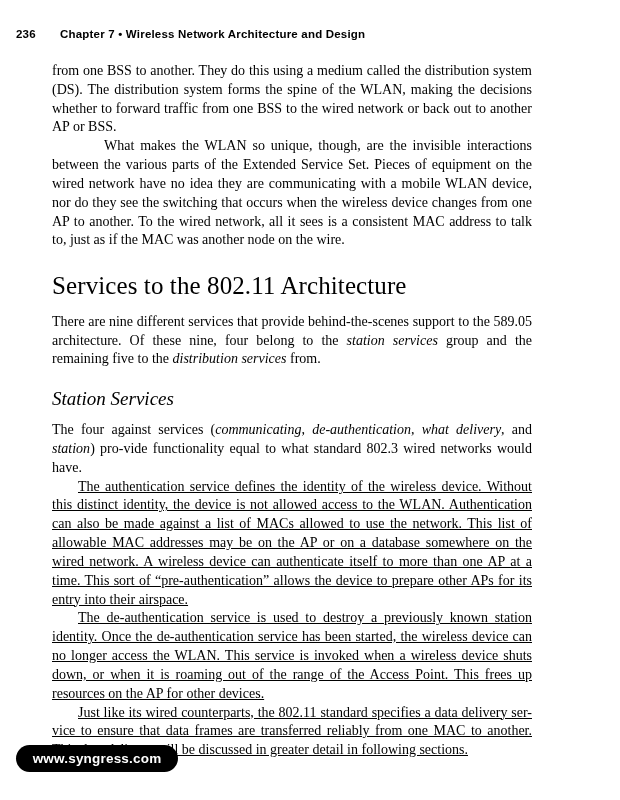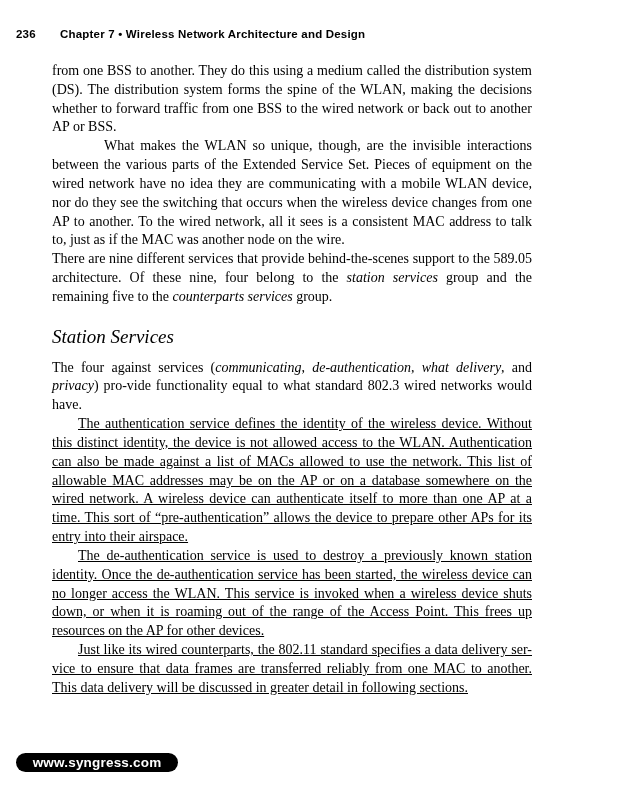--- a/index.html
+++ b/index.html
@@ -76,21 +76,21 @@
     font-size: 19px;
     line-height: 1.1;
     margin: 20px 0 11px 0;
   }
   em { font-style: italic; }
   .footer {
     position: absolute;
     left: 16px;
     bottom: 28px;
     width: 162px;
-    height: 19px;
+    height: 27px;
     background: #000000;
     border-radius: 14px;
     color: #ffffff;
     font-family: "Liberation Sans", sans-serif;
     font-weight: bold;
     font-size: 13.5px;
     display: flex;
     align-items: center;
     justify-content: center;
     letter-spacing: 0.2px;
@@ -104,26 +104,27 @@
   <div class="header">
     <span class="folio">236</span><span class="chap">Chapter 7 • Wireless Network Architecture and Design</span>
   </div>
 
   <div class="content">
 
     <p>from one BSS to another. They do this using a medium called the distribution system (DS). The distribution system forms the spine of the WLAN, making the decisions whether to forward traffic from one BSS to the wired network or back out to another AP or BSS.</p>
 
     <p class="indent-big">What makes the WLAN so unique, though, are the invisible interactions between the various parts of the Extended Service Set. Pieces of equipment on the wired network have no idea they are communicating with a mobile WLAN device, nor do they see the switching that occurs when the wireless device changes from one AP to another. To the wired network, all it sees is a consistent MAC address to talk to, just as if the MAC was another node on the wire.</p>
 
+    <h2 class="section">Services to the 802.11 Architecture</h2>
 
-    <p><span>There are nine different services that provide behind-the-scenes support to the 589.05 architecture. Of these nine, four belong to the </span><em>station services</em><span> group and the remaining five to the </span><em>counterparts services</em><span> group.</span></p>
+    <p><span>There are nine different services that provide behind-the-scenes support to the 589.05 architecture. Of these nine, four belong to the </span><em>station services</em><span> group and the remaining five to the </span><em>distribution services</em><span> from.</span></p>
 
     <h3 class="subsection">Station Services</h3>
 
-    <p><span>The four against services (</span><em>communicating</em><span>, </span><em>de-authentication</em><span>, </span><em>what delivery</em><span>, and </span><em>privacy</em><span>) pro-vide functionality equal to what standard 802.3 wired networks would have.</span></p>
+    <p><span>The four against services (</span><em>communicating</em><span>, </span><em>de-authentication</em><span>, </span><em>what delivery</em><span>, and </span><em>station</em><span>) pro-vide functionality equal to what standard 802.3 wired networks would have.</span></p>
 
     <p class="indent">The authentication service defines the identity of the wireless device. Without this distinct identity, the device is not allowed access to the WLAN. Authentication can also be made against a list of MACs allowed to use the network. This list of allowable MAC addresses may be on the AP or on a database somewhere on the wired network. A wireless device can authenticate itself to more than one AP at a time. This sort of “pre-authentication” allows the device to prepare other APs for its entry into their airspace.</p>
 
     <p class="indent">The de-authentication service is used to destroy a previously known station identity. Once the de-authentication service has been started, the wireless device can no longer access the WLAN. This service is invoked when a wireless device shuts down, or when it is roaming out of the range of the Access Point. This frees up resources on the AP for other devices.</p>
 
     <p class="indent">Just like its wired counterparts, the 802.11 standard specifies a data delivery ser-vice to ensure that data frames are transferred reliably from one MAC to another. This data delivery will be discussed in greater detail in following sections.</p>
 
   </div>
 
   <div class="footer">

